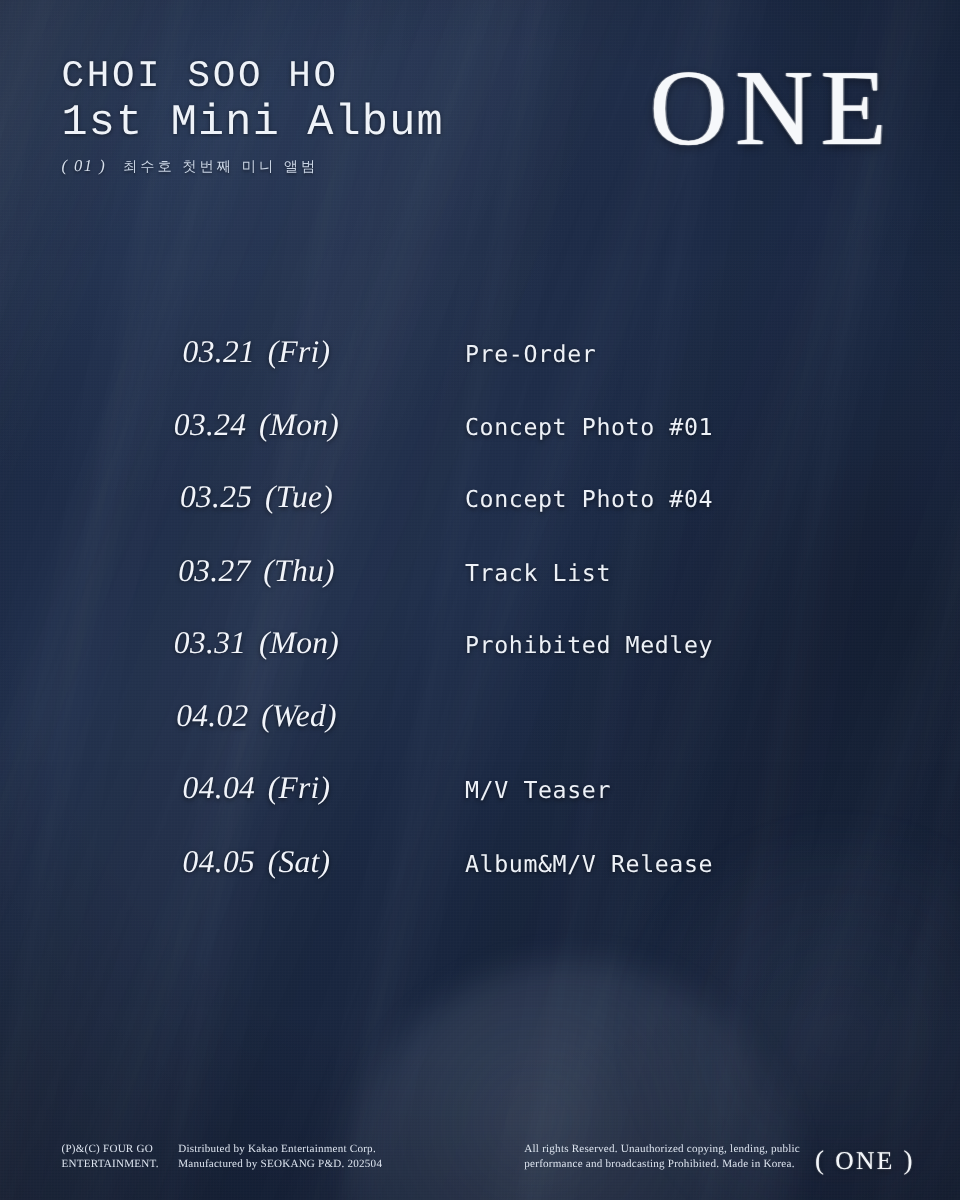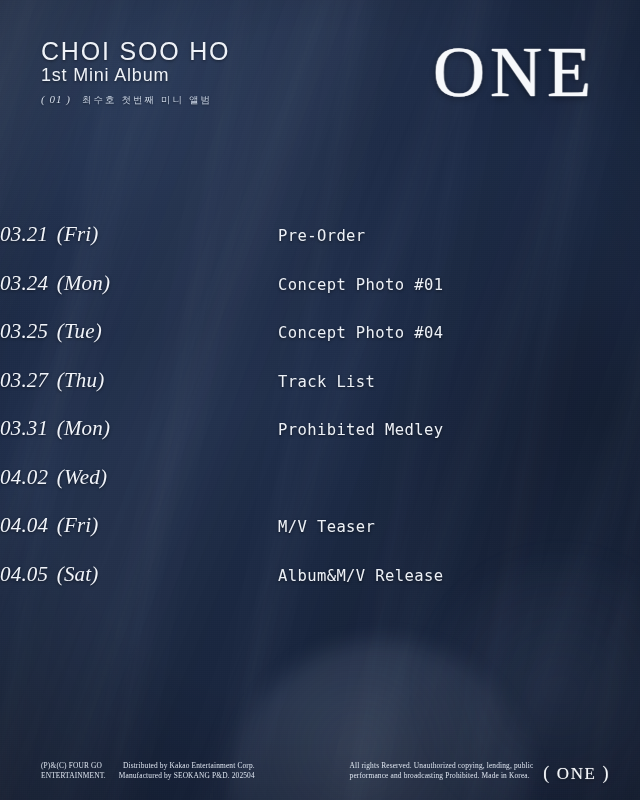--- a/index.html
+++ b/index.html
@@ -113,29 +113,29 @@
 
   
   #header {
     position:absolute; left:0; top:0; width:100%; height:170px;
     z-index:4;
   }
   .artist-block { position:absolute; left:41px; top:38px; }
 
   .artist-name, .album-line {
     color:#eef2f8;
-    font-family:Liberation Sans, sans-serif;
+    font-family:Liberation Mono, monospace;
     font-weight:400;
     letter-spacing:1.4px;
     line-height:1.07;
     text-shadow:0 1px 3px rgba(0,0,0,.45);
     white-space:nowrap;
   }
   .artist-name { font-size:25px; letter-spacing:1.8px; }
-  .album-line  { font-size:18px; letter-spacing:0.8px; margin-top:1px; }
+  .album-line  { font-size:29px; letter-spacing:0.8px; margin-top:1px; }
 
   .kr-line {
     margin-top:8px;
     color:#c9d4e4;
     font-size:10.5px;
     letter-spacing:1.6px;
     white-space:nowrap;
     text-shadow:0 1px 2px rgba(0,0,0,.4);
   }
   .kr-idx {
@@ -175,29 +175,30 @@
     left:0; top:222px; width:100%;
     z-index:4;
   }
   .row {
     display:flex;
     align-items:baseline;
     height:48.5px;
   }
   .date-cell {
     width:278px;
-    text-align:left;
+    text-align:center;
     padding-right:0;
     font-family:"Liberation Serif", serif;
     font-style:italic;
     font-size:21px;
     letter-spacing:0.2px;
     color:#f1f4fa;
     white-space:nowrap;
     text-shadow:0 1px 3px rgba(0,0,0,.5);
+    margin-left:32px;
   }
   .date-cell .dow { margin-left:3px; }
 
   .event-cell {
     font-family:"DejaVu Sans Mono", monospace;
     font-size:15.5px;
     letter-spacing:0.4px;
     color:#edf1f7;
     white-space:nowrap;
     text-shadow:0 1px 3px rgba(0,0,0,.5);
@@ -211,21 +212,21 @@
     display:flex;
     align-items:flex-end;
     padding:0 30px 0 41px;
     font-family:"Liberation Serif", serif;
     color:#dde4ef;
   }
   .fcol { line-height:1.42; white-space:nowrap; }
   .fcol div { font-size:7.4px; letter-spacing:0.15px; }
 
   .f-label   { margin-right:13px; }
-  .f-distrib { margin-right:22px;text-align:right; }
+  .f-distrib { margin-right:22px; }
   .f-rights  { margin-right:10px; }
 
   .foot-badge {
     font-family:"Liberation Serif", serif;
     font-size:17px;
     letter-spacing:1.6px;
     color:#f3f6fa;
     margin-bottom:-2px;
     text-shadow:0 0 1px rgba(255,255,255,.5), 0 1px 3px rgba(0,0,0,.45);
   }

